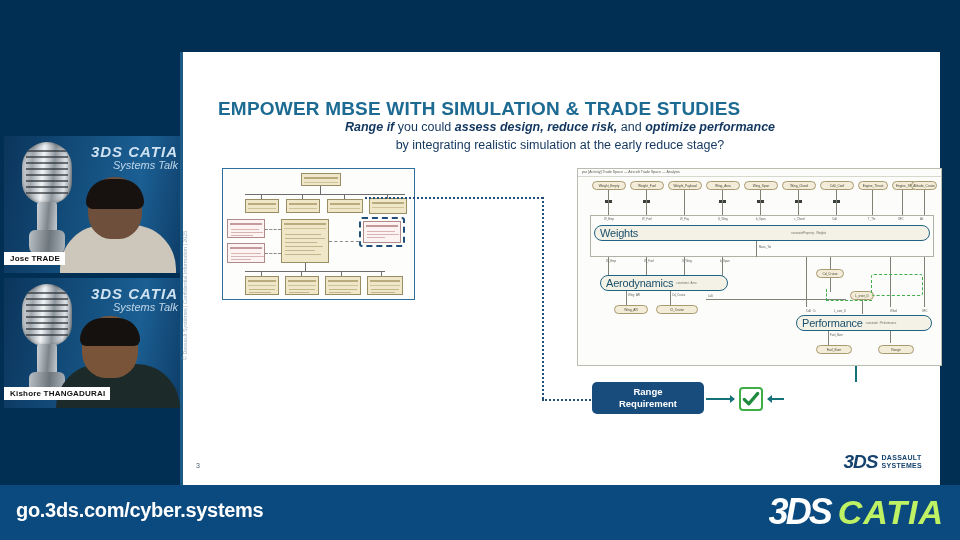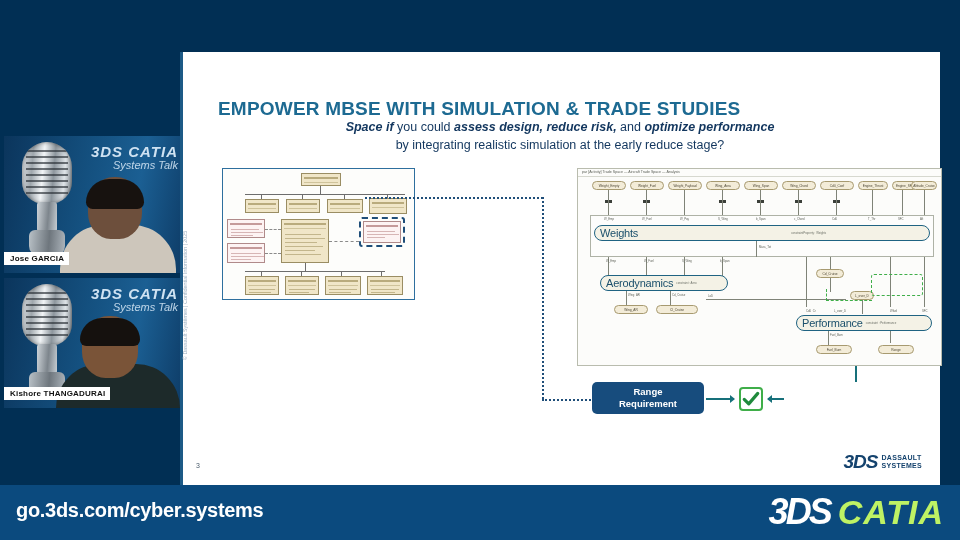--- a/index.html
+++ b/index.html
@@ -293,21 +293,21 @@
           <i style="top:50px"></i>
       </div>
       <div class="neck"></div>
         <div class="base"></div>
     </div>
     <div class="person p1">
       <div class="body"></div>
         <div class="head"></div>
         <div class="hair"></div>
     </div>
-    <div class="name-plate">Jose GARCIA</div>
+    <div class="name-plate">Jose TRADE</div>
   </div>
 
   <div class="webcam-tile" id="webcam-tile-2">
     <div class="cam-bg"></div>
     <div class="cam-brand">
       <div class="b1">3DS CATIA</div>
       <div class="b2">Systems Talk</div>
     </div>
     <div class="mic">
       <div class="head">
@@ -331,21 +331,21 @@
     <div class="name-plate">Kishore THANGADURAI</div>
   </div>
 </div>
 
 <div id="slide">
   <div id="slide-left-rule"></div>
 
   <div id="slide-title">EMPOWER MBSE WITH SIMULATION &amp; TRADE STUDIES</div>
 
   <div id="slide-subtitle">
-    <div><span class="em">Space if</span><span> you could </span><span class="em">assess design, reduce risk,</span><span> and </span><span class="em">optimize performance</span></div>
+    <div><span class="em">Range if</span><span> you could </span><span class="em">assess design, reduce risk,</span><span> and </span><span class="em">optimize performance</span></div>
     <div>by integrating realistic simulation at the early reduce stage?</div>
   </div>
 
   <div id="copyright-vertical">© Dassault Systèmes | Confidential Information | 2025</div>
 
   <div id="bdd-diagram">
 
     <div class="bdd-block" style="left:78px;top:4px;width:40px;height:13px;">
       <div class="bar"></div>
         <div class="bar2"></div>

